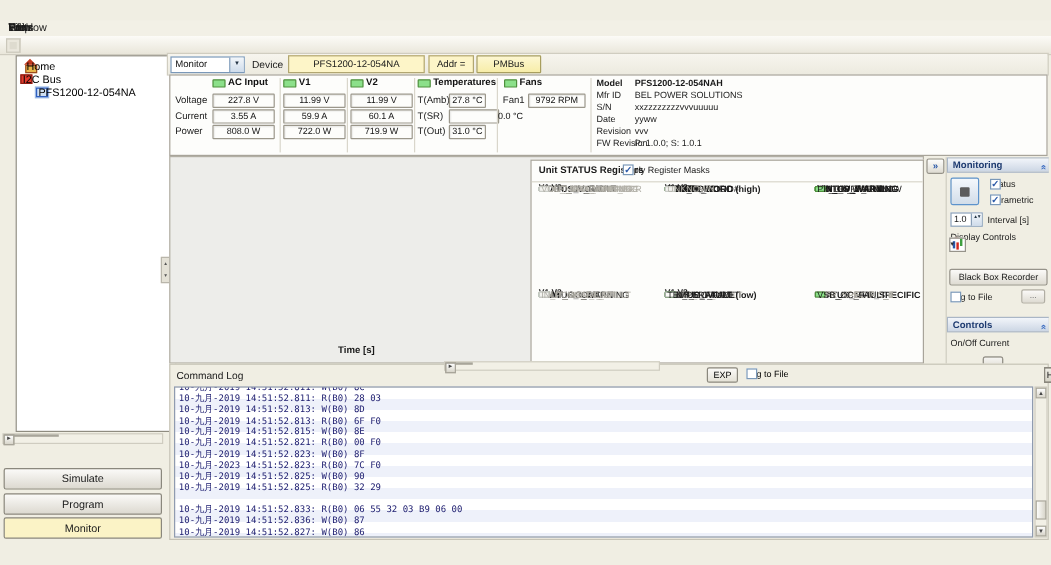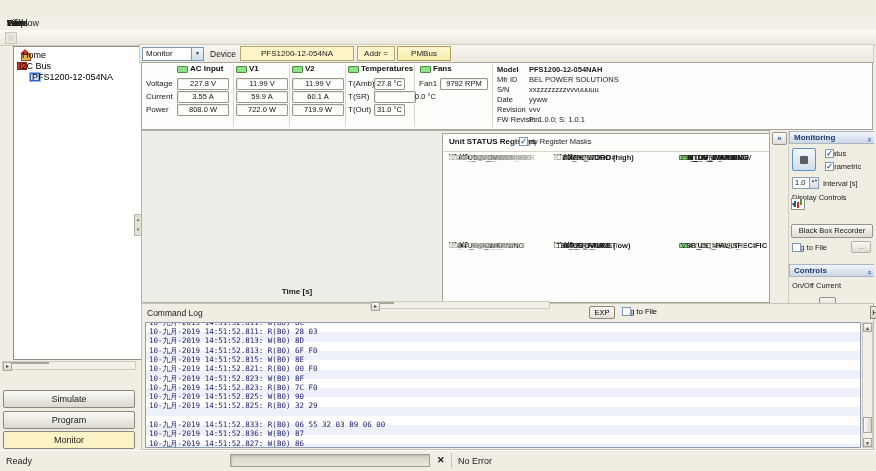--- a/index.html
+++ b/index.html
@@ -543,41 +543,34 @@
         <span class="fbtn">HLP</span>
       </div>
     <div class="loglist" id="loglist">
         <div class="logline" style="top: -5px;">10-九月-2019 14:51:52.811: W(B0) 8C</div>
         <div class="logline" style="top: 4px;">10-九月-2019 14:51:52.811: R(B0) 28 03</div>
         <div class="logline" style="top: 13.3px;">10-九月-2019 14:51:52.813: W(B0) 8D</div>
         <div class="logline" style="top: 22.6px;">10-九月-2019 14:51:52.813: R(B0) 6F F0</div>
         <div class="logline" style="top: 31.9px;">10-九月-2019 14:51:52.815: W(B0) 8E</div>
         <div class="logline" style="top: 41.2px;">10-九月-2019 14:51:52.821: R(B0) 00 F0</div>
         <div class="logline" style="top: 50.5px;">10-九月-2019 14:51:52.823: W(B0) 8F</div>
-        <div class="logline" style="top: 59.8px;">10-九月-2019 14:51:52.823: R(B0) 7C F0</div>
+        <div class="logline" style="top: 59.8px;">10-九月-2023 14:51:52.823: R(B0) 7C F0</div>
         <div class="logline" style="top: 69.1px;">10-九月-2019 14:51:52.825: W(B0) 90</div>
         <div class="logline" style="top: 78.4px;">10-九月-2019 14:51:52.825: R(B0) 32 29</div>
         <div class="logline" style="top: 87.7px; margin-top: 28px;">10-九月-2019 14:51:52.827: W(B0) 86</div>
         <div class="logline" style="top: 97px;">10-九月-2019 14:51:52.833: R(B0) 06 55 32 03 B9 06 00</div>
         <div class="logline" style="top: 106.3px;">10-九月-2019 14:51:52.836: W(B0) 87</div>
       </div>
     <div class="logvsb">
       <span class="varr up"></span>
       <span class="vthumb"></span>
       <span class="varr dn"></span>
     </div>
   </div>
 
-  <div class="statusbar">
-    <span class="sready">Ready</span>
-    <div class="sprog"></div>
-    <span class="sx"></span>
-    <div class="sdiv"></div>
-    <span class="snoerr">No Error</span>
-  </div>
 
     <div class="navbtn" style="top: 390px;">Simulate</div>
     <div class="navbtn" style="top: 411px;">Program</div>
     <div class="navbtn active" style="top: 431px;">Monitor</div>
     <div class="mgled" style="left: 177px; top: 66px; width: 11px; height: 7px;"></div>
     <div class="mgname" style="left: 190px; top: 64px;">AC Input</div>
     <div class="mglabel" style="left: 146px; top: 79px;">Voltage</div>
     <div class="mgfield" style="left: 177px; top: 78px; width: 52px; height: 12px;">227.8 V</div>
     <div class="mglabel" style="left: 146px; top: 92px;">Current</div>
     <div class="mgfield" style="left: 177px; top: 91px; width: 52px; height: 12px;">3.55 A</div>

